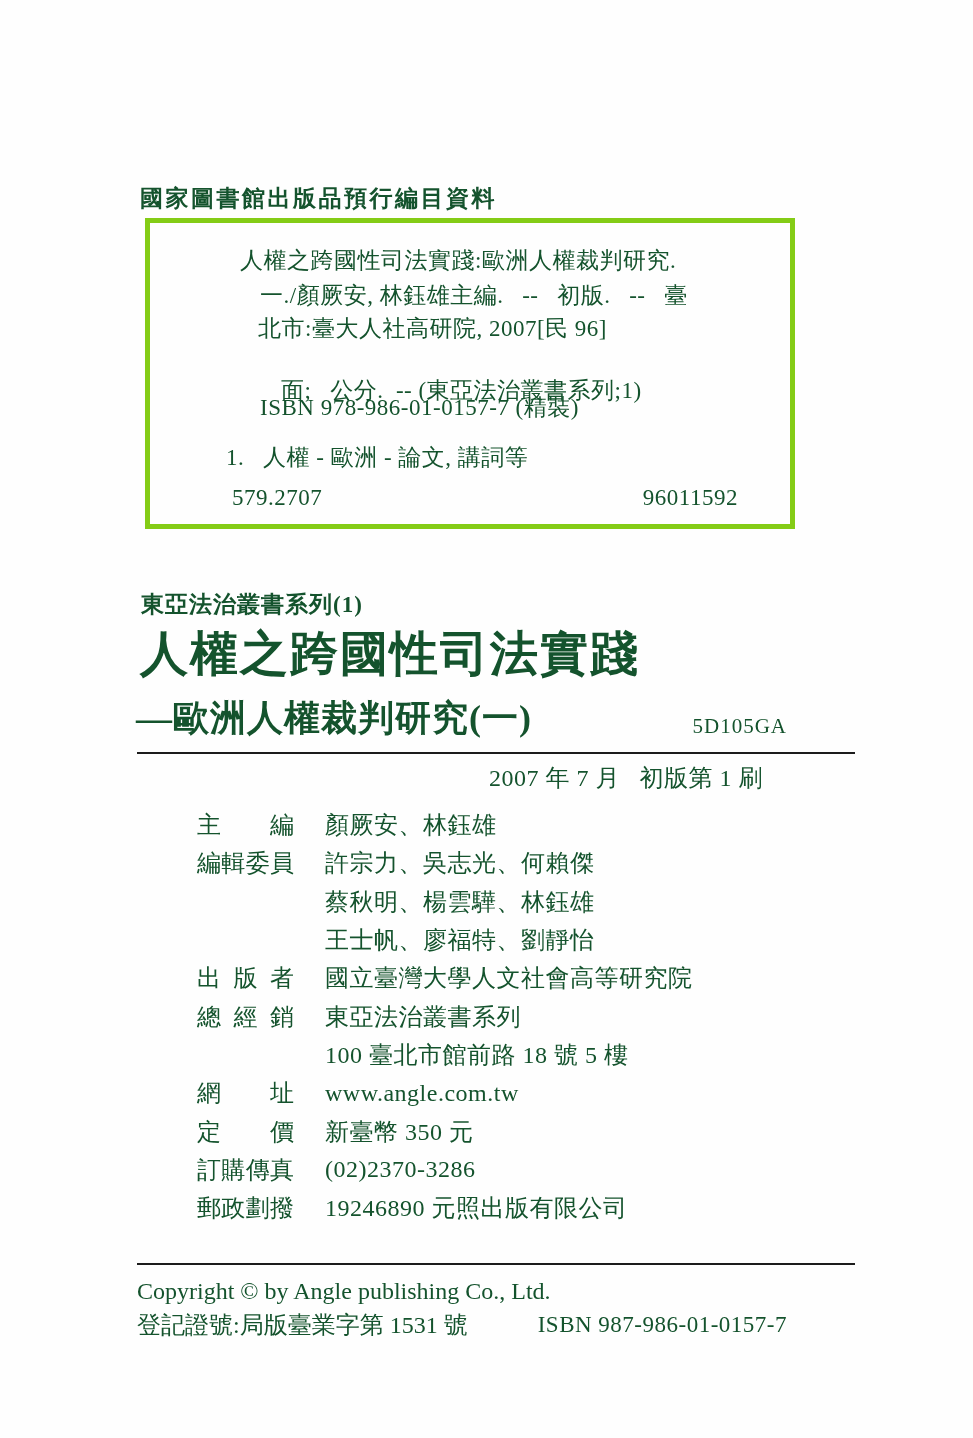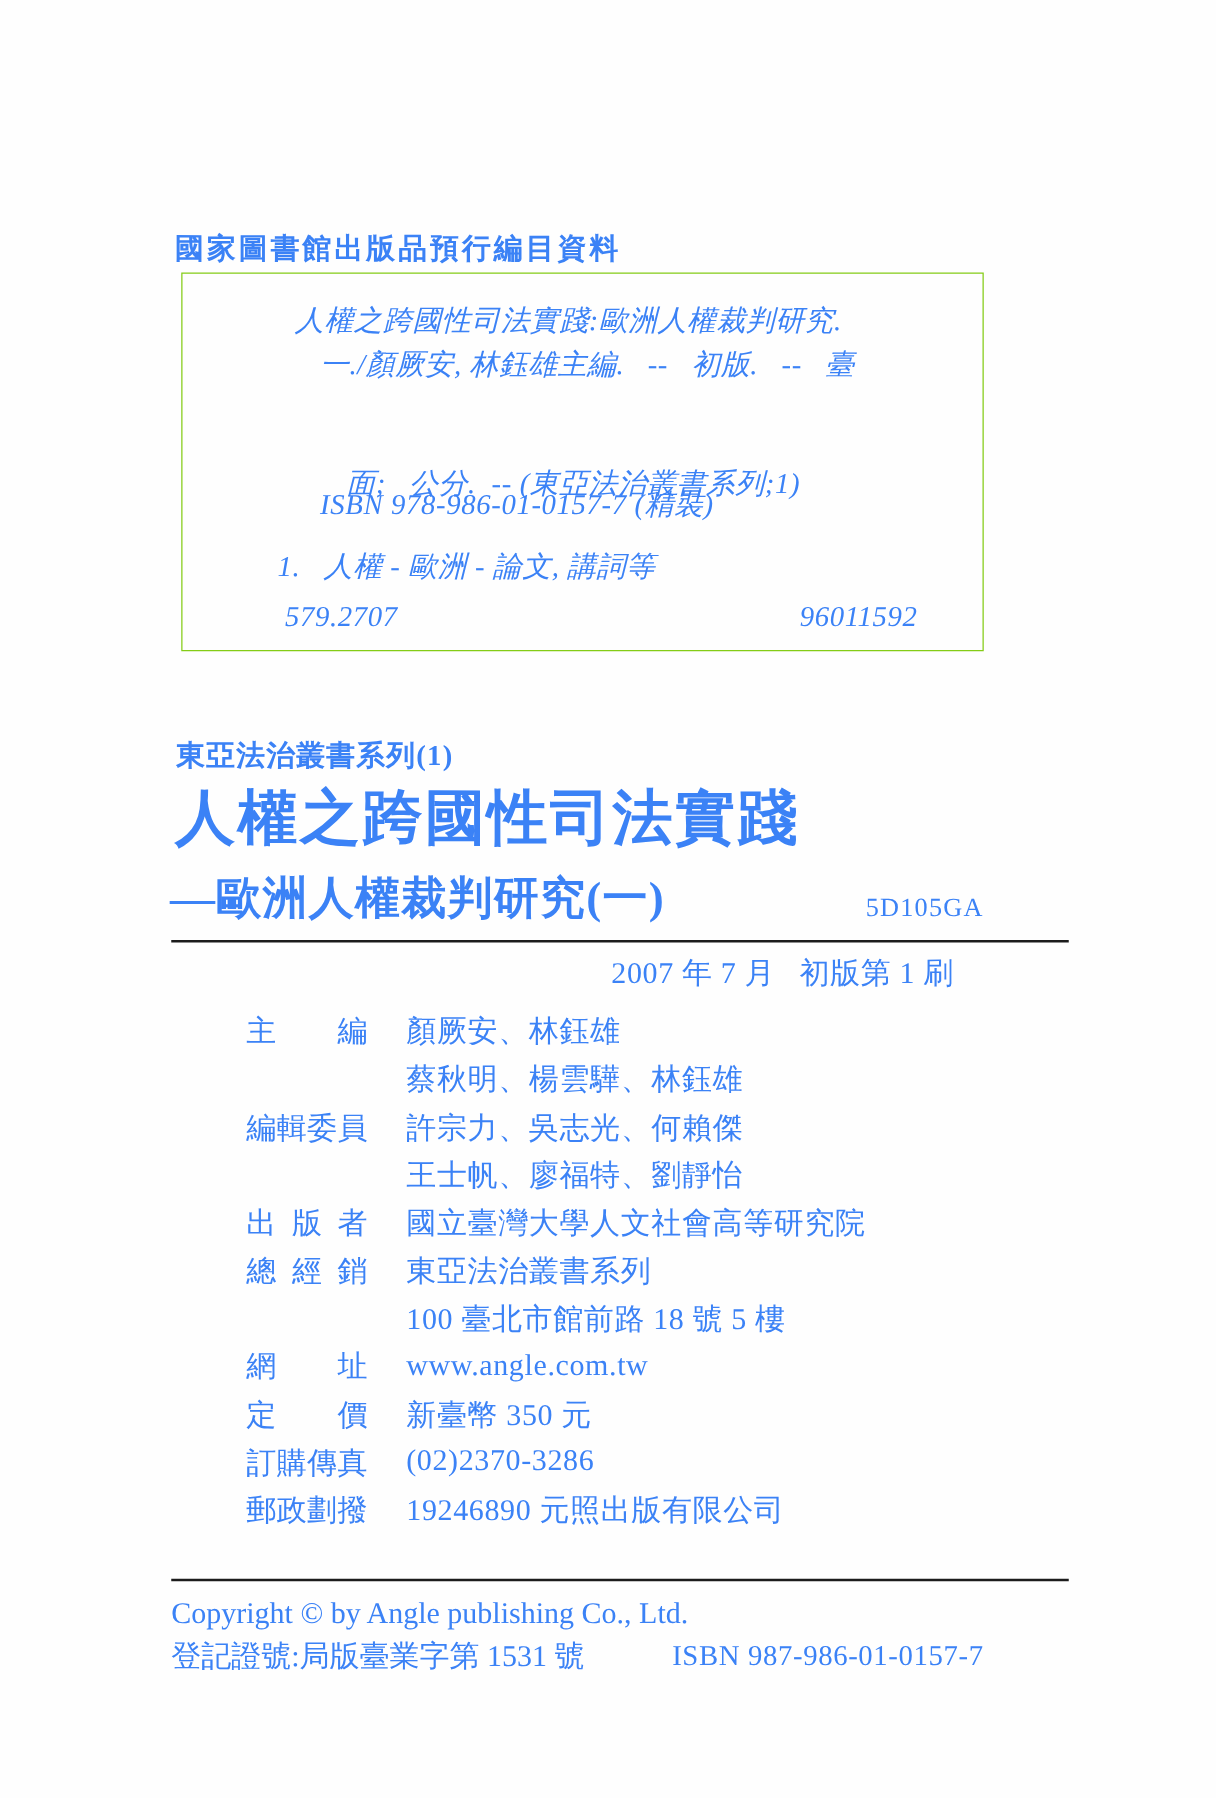--- a/index.html
+++ b/index.html
@@ -6,40 +6,39 @@
     margin: 0;
     padding: 0;
     background: #ffffff;
   }
   .page {
     position: relative;
     width: 973px;
     height: 1438px;
     background: #fefefe;
     font-family: "Liberation Serif", "DejaVu Serif", serif;
-    color: #3b82f6;
+    color: #14532d;
     overflow: hidden;
   }
   .abs { position: absolute; }
 
   
   .cip-header {
     left: 140px; top: 183px;
     font-size: 23px;
     font-weight: 700;
     letter-spacing: 2.5px;
     white-space: pre;
   }
 
   
   .cip-box {
     left: 145px; top: 218px;
     width: 640px; height: 301px;
-    border: 1px solid #84cc16;
-    font-style: italic;
+    border: 5px solid #84cc16;
   }
   .cip-line {
     position: absolute;
     font-size: 23px;
     white-space: pre;
     letter-spacing: 0.5px;
   }
   .cip-l1 { left: 90px;  top: 22px;  }
   .cip-l2 { left: 110px; top: 57px;  }
   .cip-l3 { left: 108px; top: 90px;  }
@@ -135,20 +134,21 @@
 </head>
 <body>
 
 <div class="page">
 
   <div class="abs cip-header">國家圖書館出版品預行編目資料</div>
 
   <div class="abs cip-box">
     <div class="cip-line cip-l1">人權之跨國性司法實踐:歐洲人權裁判研究.</div>
     <div class="cip-line cip-l2">一./顏厥安, 林鈺雄主編.   --   初版.   --   臺</div>
+    <div class="cip-line cip-l3">北市:臺大人社高研院, 2007[民 96]</div>
     <div class="cip-line cip-l4">面;   公分.  -- (東亞法治叢書系列;1)</div>
     <div class="cip-line cip-l5">ISBN 978-986-01-0157-7 (精裝)</div>
     <div class="cip-line cip-l6">1.   人權 - 歐洲 - 論文, 講詞等</div>
     <div class="cip-line cip-class">579.2707</div>
     <div class="cip-line cip-record">96011592</div>
   </div>
 
   <div class="abs series-label">東亞法治叢書系列(1)</div>
   <div class="abs main-title">人權之跨國性司法實踐</div>
   <div class="abs subtitle">—歐洲人權裁判研究(一)</div>
@@ -157,26 +157,26 @@
   <div class="abs rule rule-1"></div>
 
   <div class="abs edition-date">2007 年 7 月   初版第 1 刷</div>
 
   <div class="abs pub-rows">
     <div class="pub-row">
       <span class="pub-label">主編</span>
       <span class="pub-value">顏厥安、林鈺雄</span>
     </div>
     <div class="pub-row">
+      <span class="pub-label">編輯委員</span>
+      <span class="pub-value">許宗力、吳志光、何賴傑</span>
+    </div>
+    <div class="pub-row">
       <span class="pub-label"></span>
       <span class="pub-value">蔡秋明、楊雲驊、林鈺雄</span>
-    </div>
-    <div class="pub-row">
-      <span class="pub-label">編輯委員</span>
-      <span class="pub-value">許宗力、吳志光、何賴傑</span>
     </div>
     <div class="pub-row">
       <span class="pub-label"></span>
       <span class="pub-value">王士帆、廖福特、劉靜怡</span>
     </div>
     <div class="pub-row">
       <span class="pub-label">出版者</span>
       <span class="pub-value">國立臺灣大學人文社會高等研究院</span>
     </div>
     <div class="pub-row">

